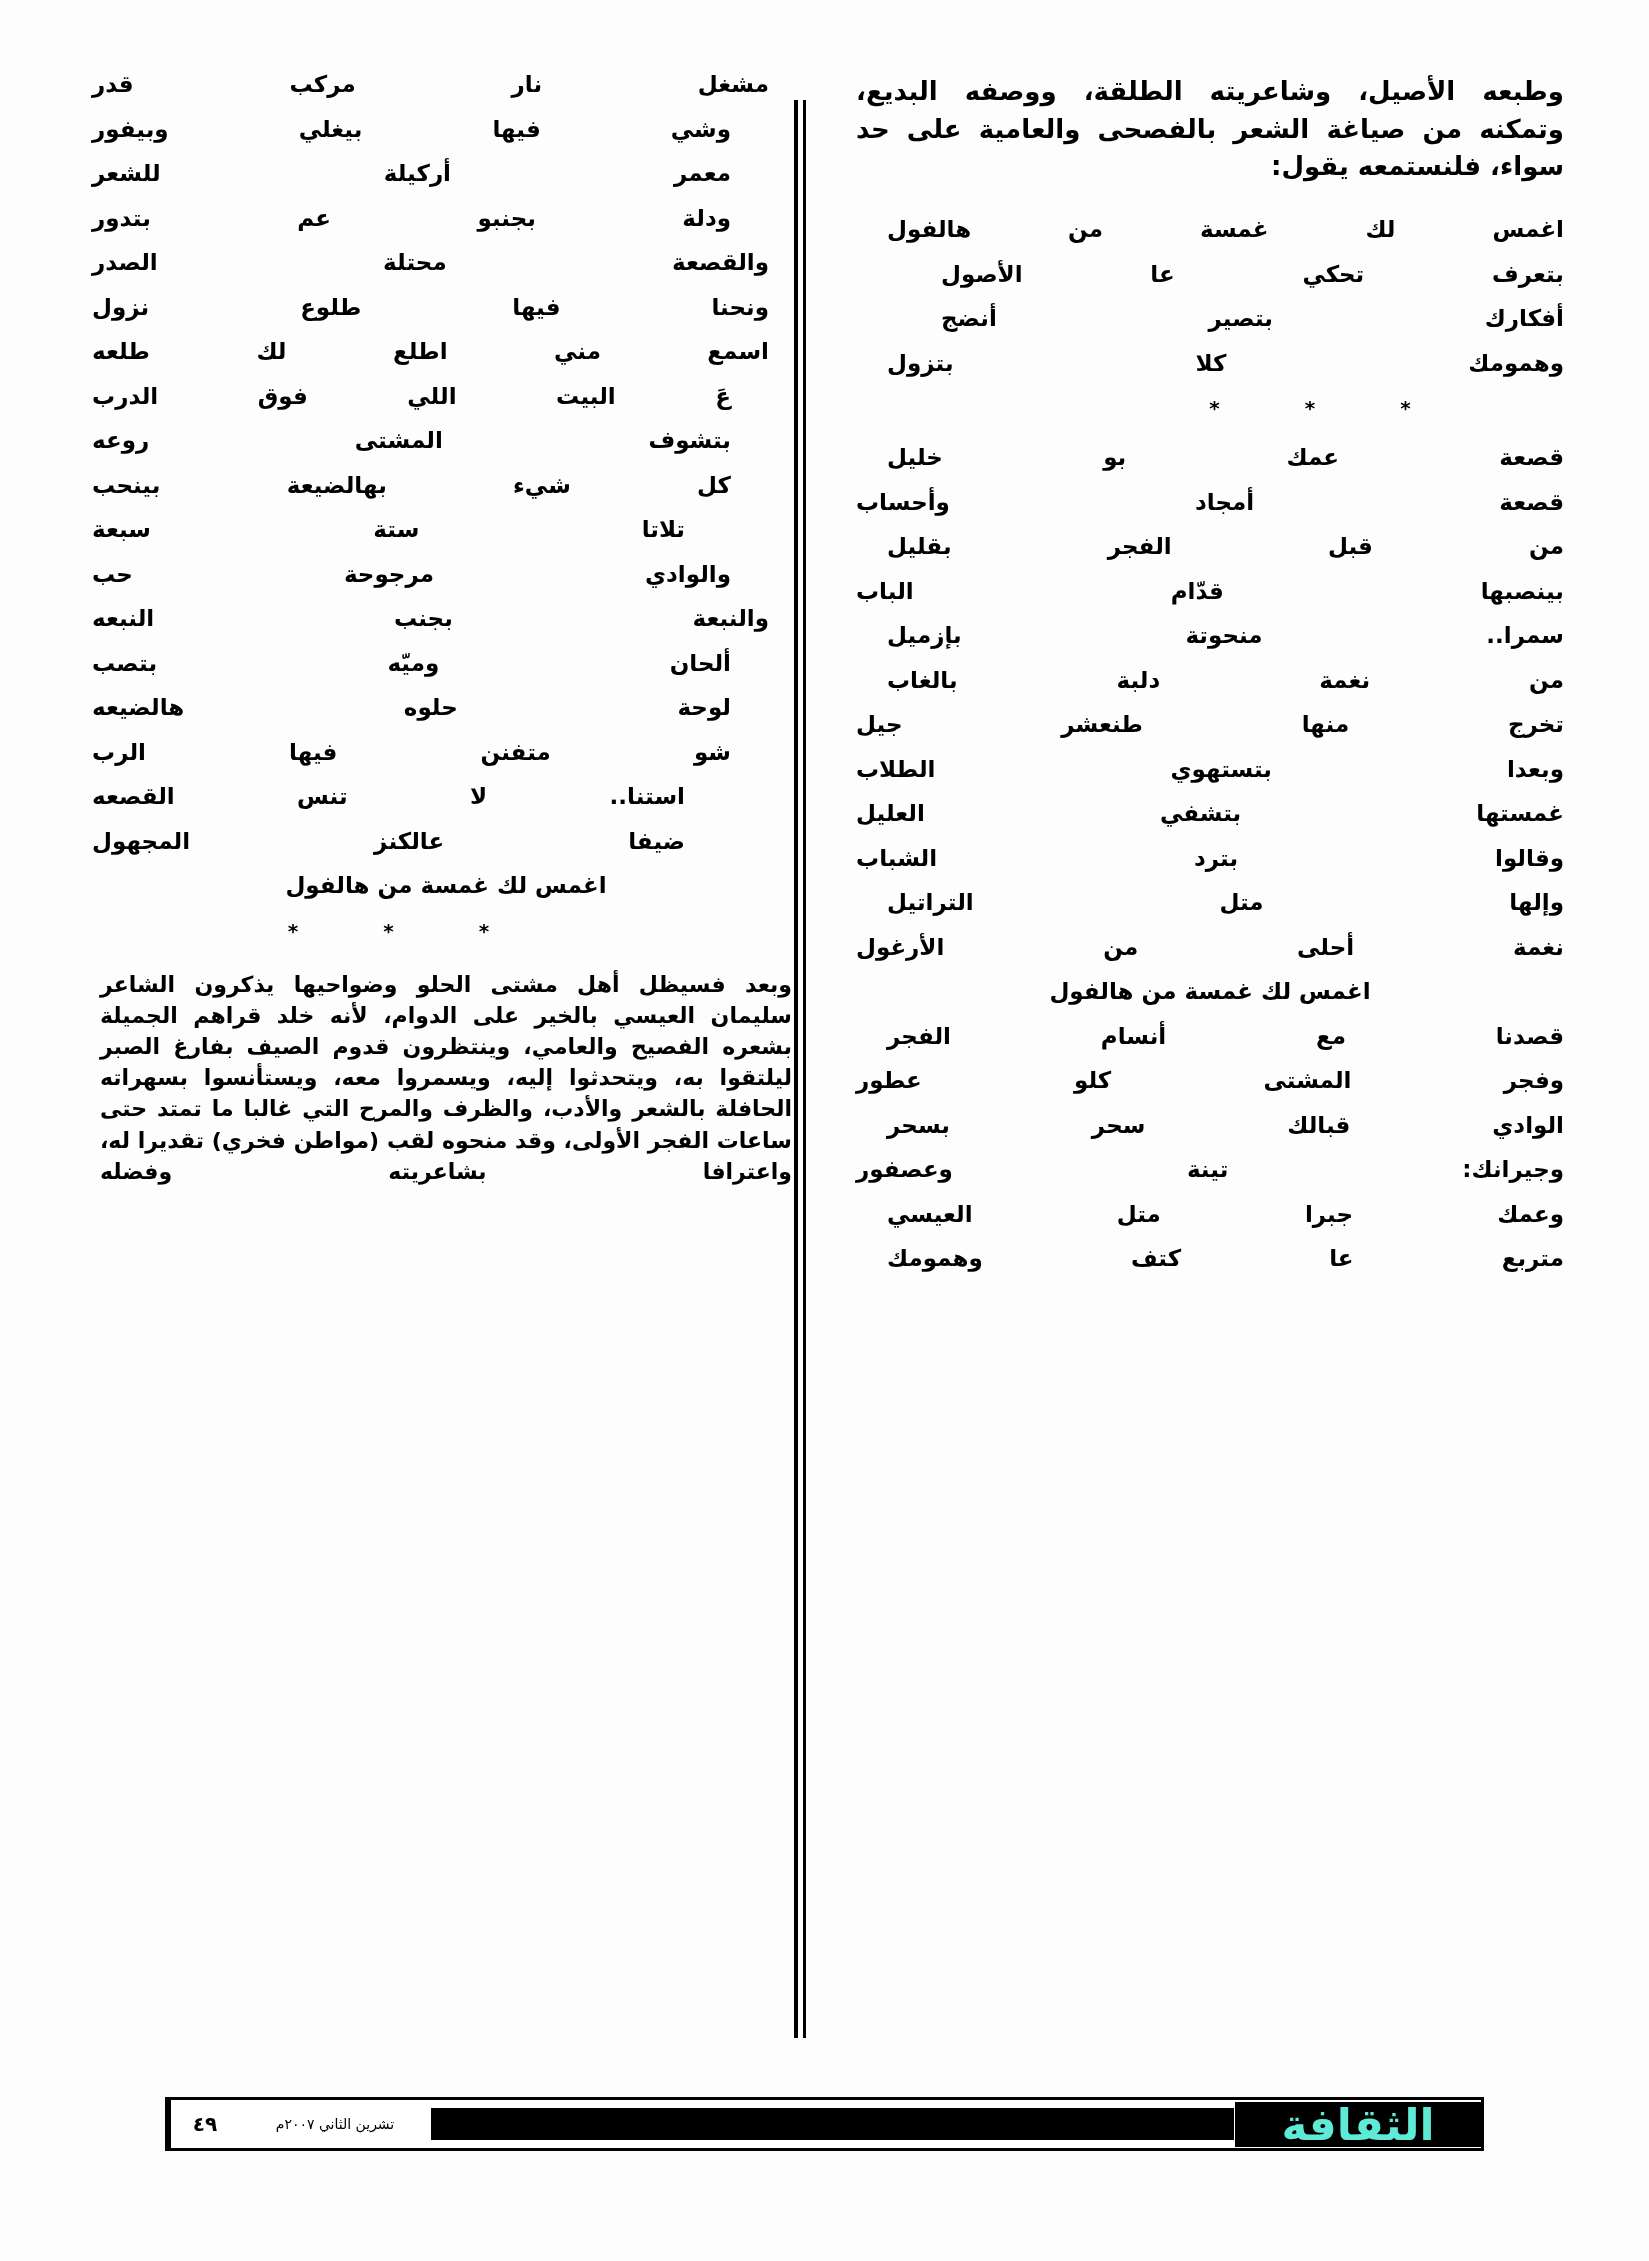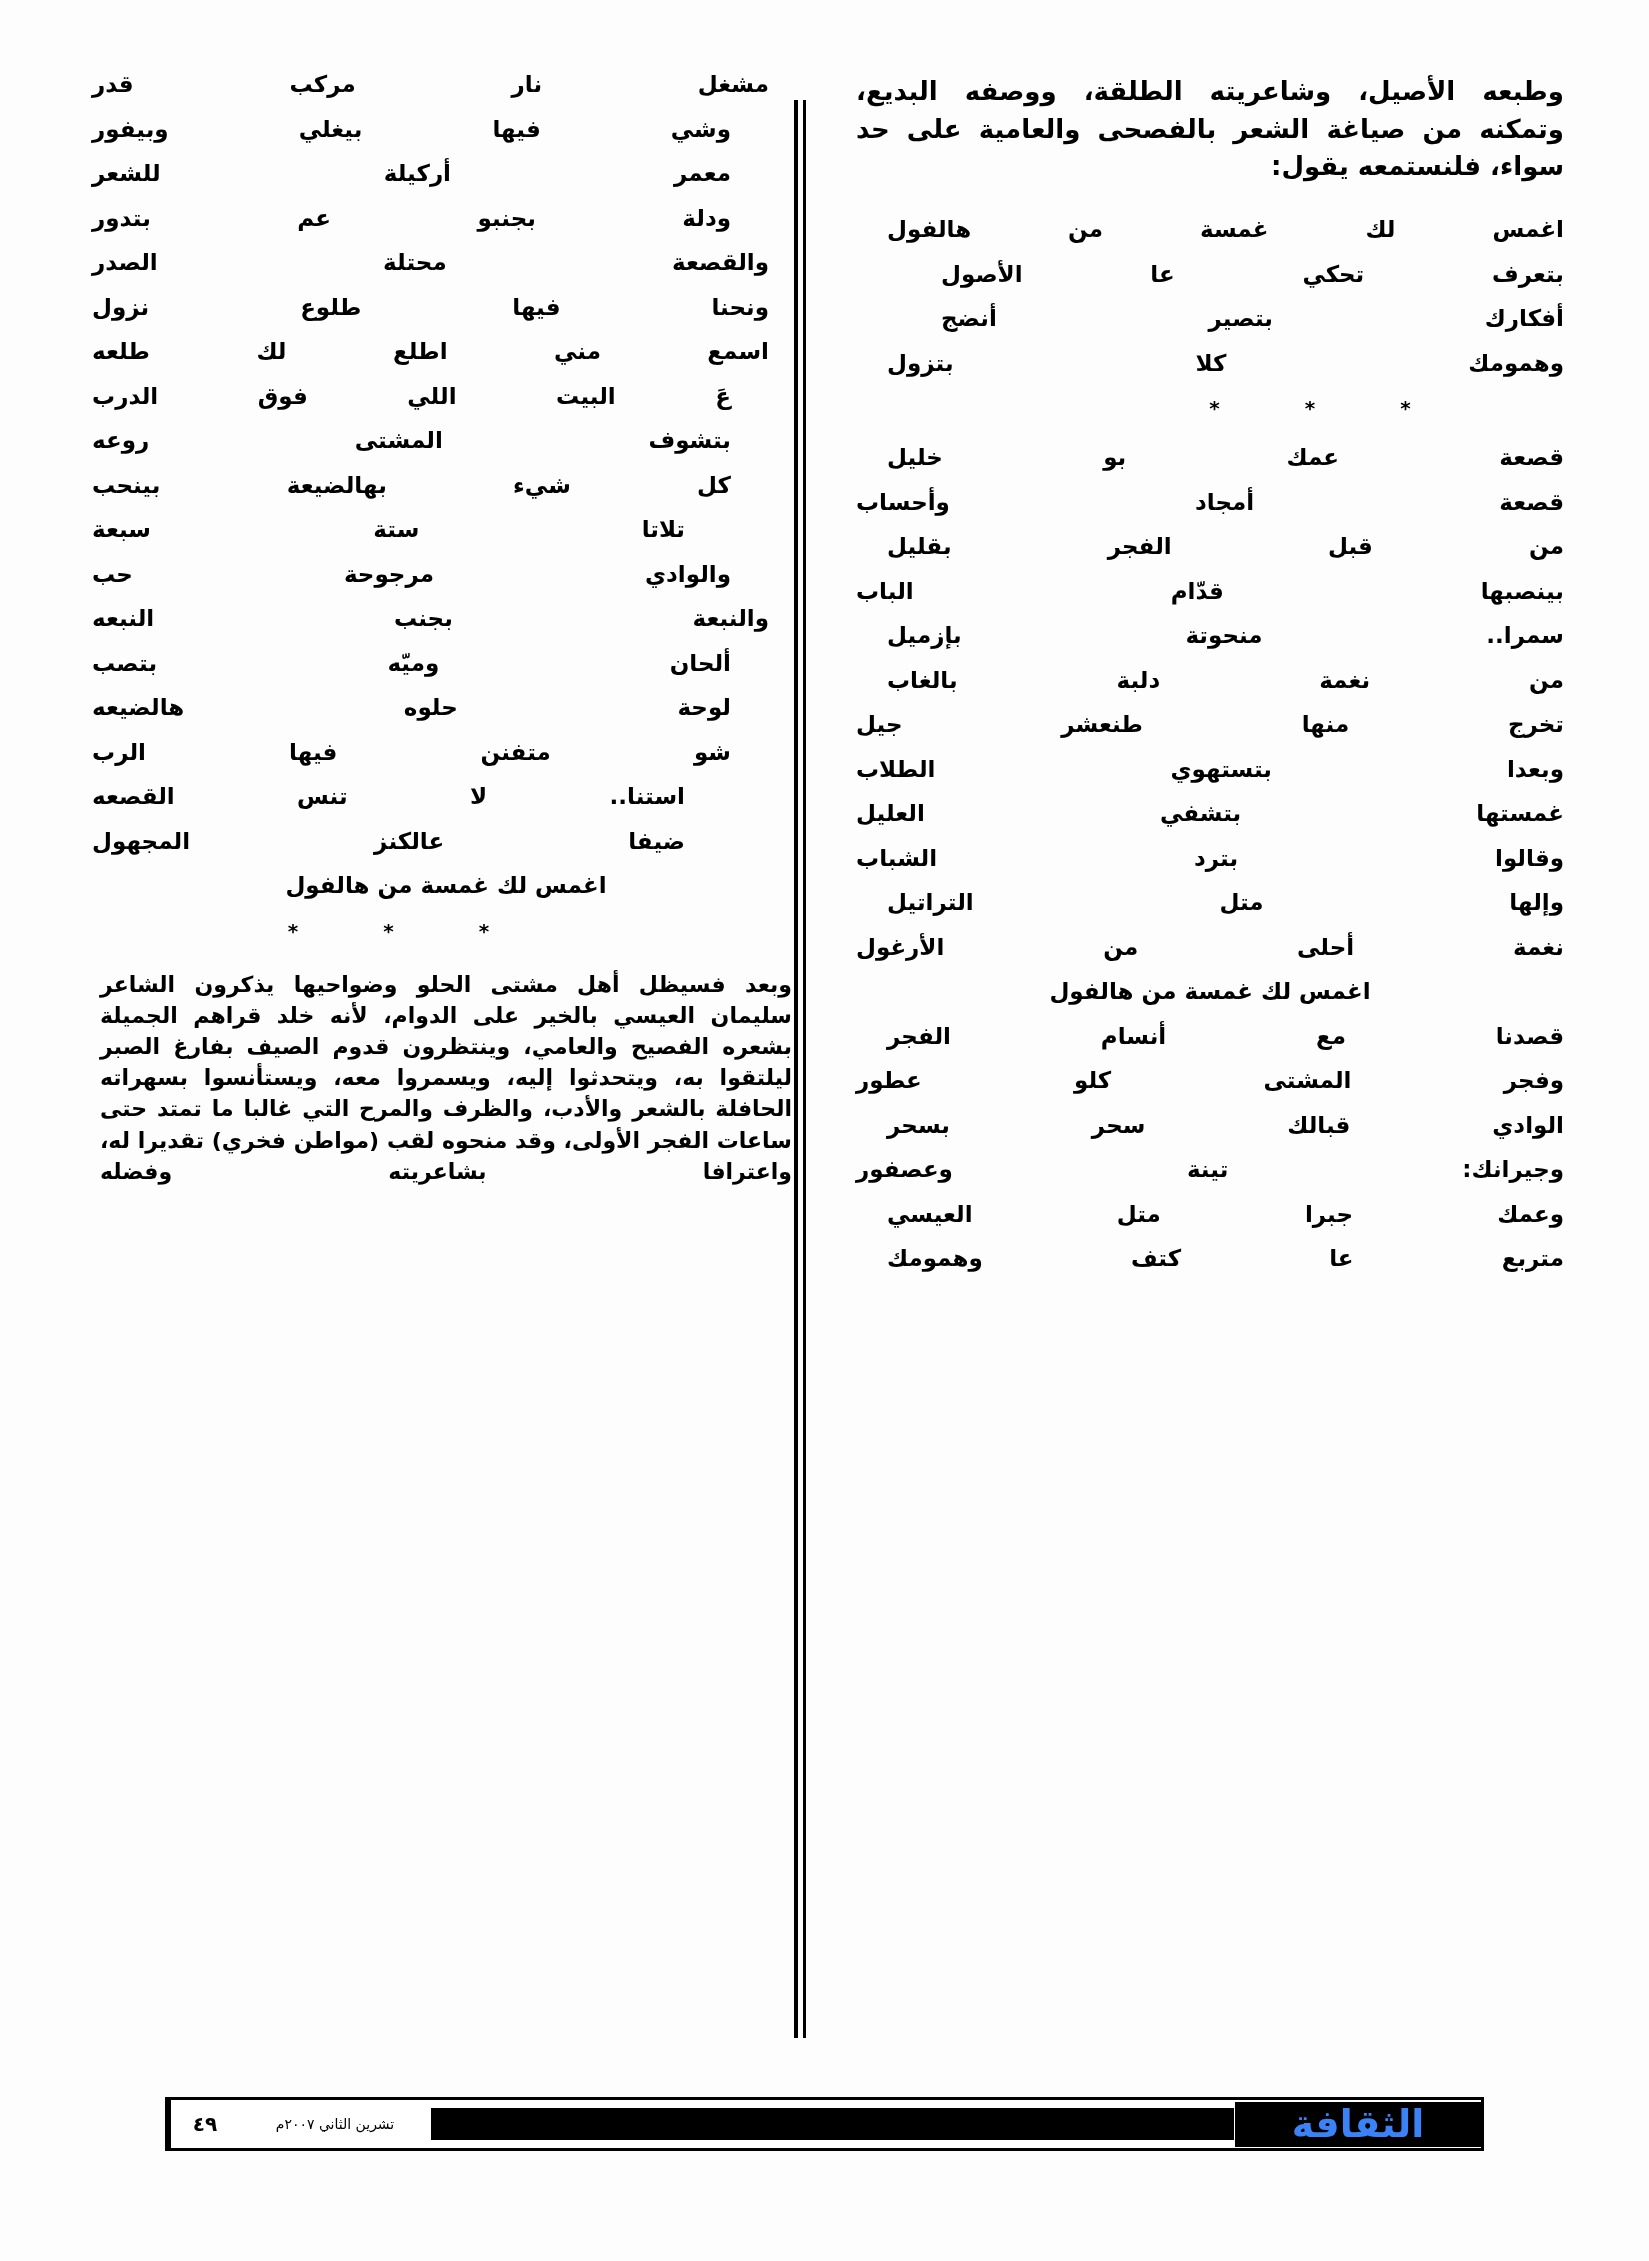--- a/index.html
+++ b/index.html
@@ -148,25 +148,25 @@
     box-sizing: border-box;
   }
   .footer-bar {
     flex: 1;
     background: #000;
     margin: 7.7px 0;
   }
   .footer-logo {
     width: 246px;
     background: #000;
-    color: #3b82f6;
+    color: #5eead4;
     display: flex;
     align-items: center;
     justify-content: center;
-    font-size: 38px;
+    font-size: 44px;
     font-weight: bold;
     letter-spacing: -0.8px;
     margin: 1.5px 0 1.5px 1.5px;
     box-sizing: border-box;
   }
 </style>
 </head>
 <body>
 
 <div class="page">

